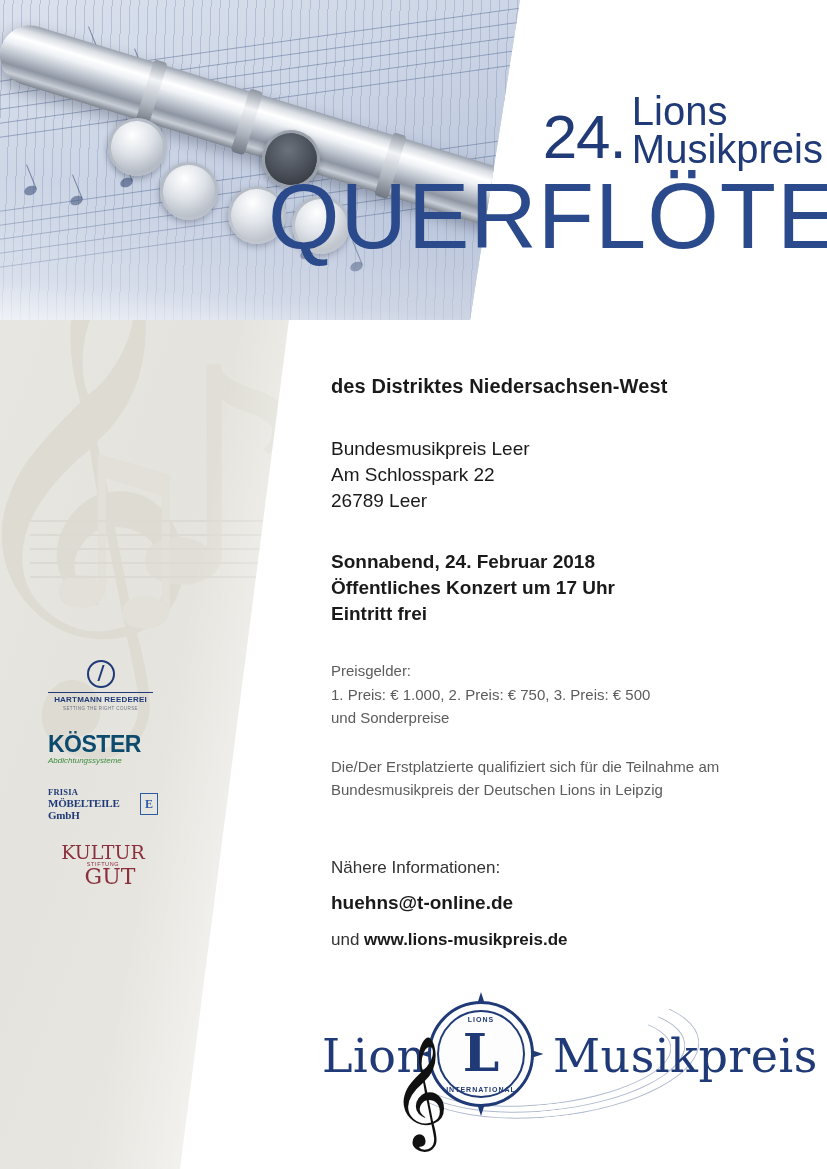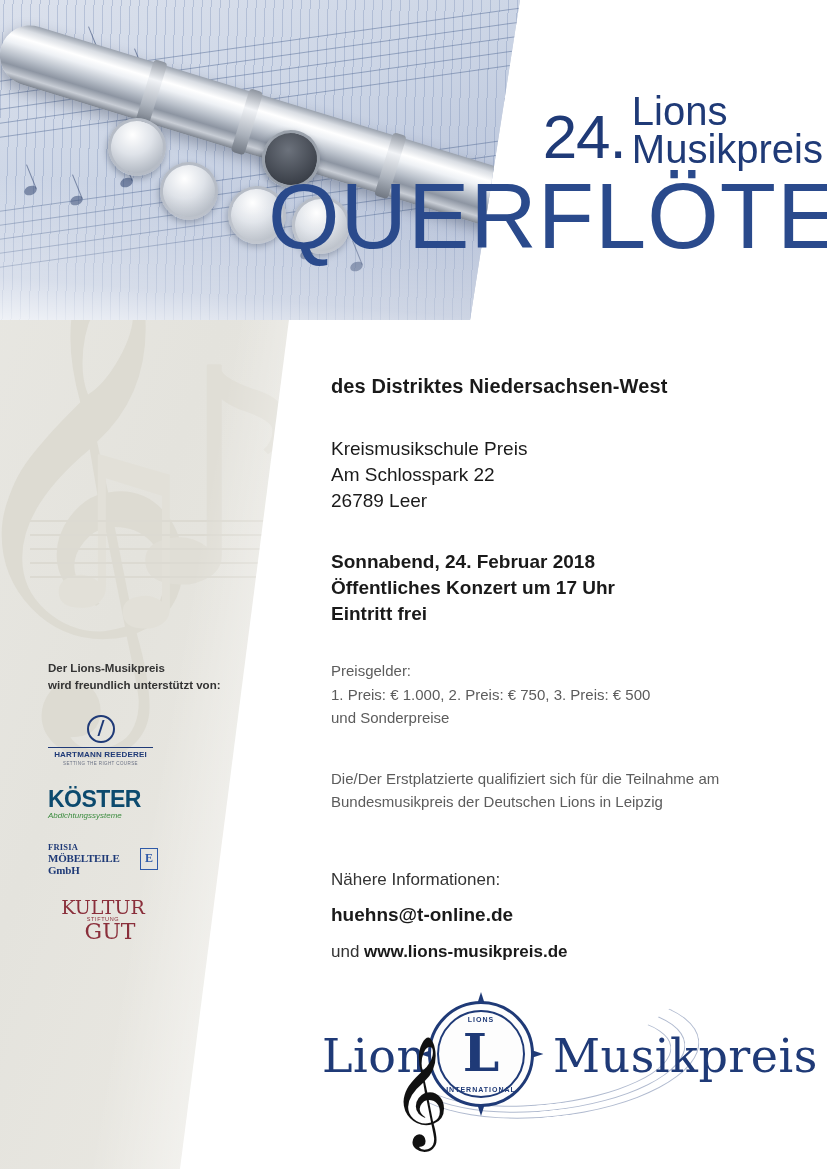--- a/index.html
+++ b/index.html
@@ -217,21 +217,21 @@
   .event {
     font-size: 19px;
     font-weight: bold;
     line-height: 1.38;
     margin-bottom: 32px;
   }
   .prizes {
     font-size: 15px;
     line-height: 1.55;
     color: #5c5c5c;
-    margin-bottom: 38px;
+    margin-bottom: 26px;
   }
   .qualify {
     font-size: 15px;
     line-height: 1.55;
     color: #5c5c5c;
     margin-bottom: 56px;
   }
   .info-label {
     font-size: 17px;
     color: #333333;
@@ -470,21 +470,21 @@
         <span class="title-musikpreis">Musikpreis</span>
       </span>
     </div>
     <div class="title-big">QUERFLÖTE</div>
   </div>
 
   <div class="content">
     <div class="subtitle">des Distriktes Niedersachsen-West</div>
 
     <div class="addr">
-      <div>Kreismusikschule Preis</div>
+      <div>Bundesmusikpreis Leer</div>
       <div>Am Schlosspark 22</div>
       <div>26789 Leer</div>
     </div>
 
     <div class="event">
       <div>Sonnabend, 24. Februar 2018</div>
       <div>Öffentliches Konzert um 17 Uhr</div>
       <div>Eintritt frei</div>
     </div>
 
@@ -500,24 +500,20 @@
     </div>
 
     <div class="info-label">Nähere Informationen:</div>
     <div class="info-mail">huehns@t-online.de</div>
     <div class="info-web">
       <span>und </span><b>www.lions-musikpreis.de</b>
     </div>
   </div>
 
   <div class="sponsors">
-    <div class="sponsor-head">
-      <div>Der Lions-Musikpreis</div>
-      <div>wird freundlich unterstützt von:</div>
-    </div>
 
     <div class="sponsor sp-hartmann">
       <div class="mark"></div>
       <div class="n1">HARTMANN REEDEREI</div>
       <div class="n2">SETTING THE RIGHT COURSE</div>
     </div>
 
     <div class="sponsor sp-koester">
       <div class="n1">KÖSTER</div>
       <div class="n2">Abdichtungssysteme</div>

